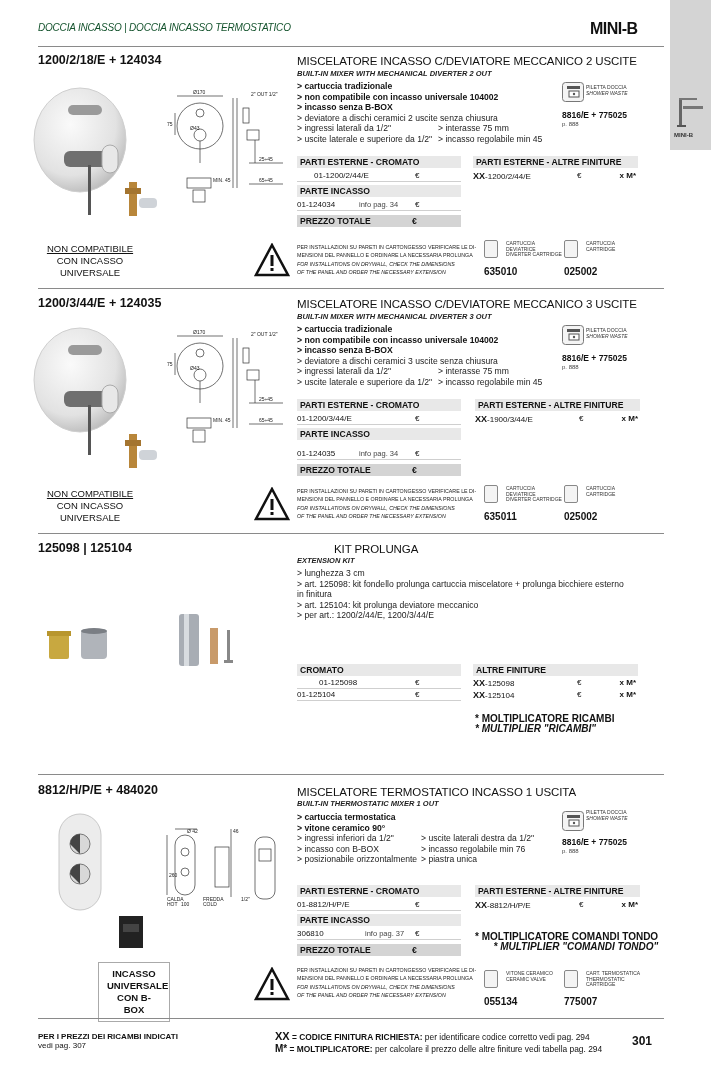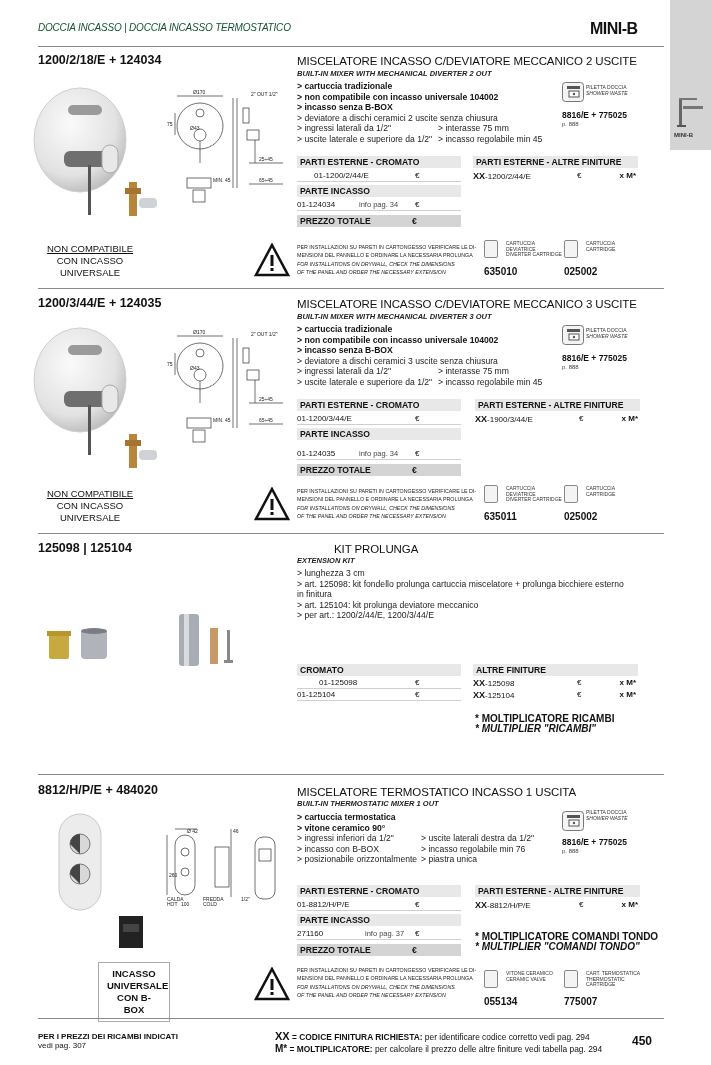--- a/index.html
+++ b/index.html
@@ -375,28 +375,28 @@
       <div style="font-style:italic;">SHOWER WASTE</div>
     </div>
   <div class="pil-code abs" style="left:0; top:26px; white-space:nowrap;">8816/E + 775025</div>
   <div class="pil-page abs" style="left:0; top:37px; white-space:nowrap;">p. 888</div>
 </div>
 
 <div class="abs" style="left:297px; top:885px; width:164px;">
   <div class="tbl-head">PARTI ESTERNE - CROMATO</div>
   <div class="tbl-row" style="position:relative; margin-top:2px;"><span>01-8812/H/P/E</span><span class="euro">€</span></div>
   <div class="tbl-head" style="margin-top:3px;">PARTE INCASSO</div>
-  <div class="tbl-row" style="position:relative; margin-top:2px;"><span>271160</span><span style="position:absolute; left:68px; font-size:7.5px; color:#444;">info pag. 37</span><span class="euro">€</span></div>
+  <div class="tbl-row" style="position:relative; margin-top:2px;"><span>306810</span><span style="position:absolute; left:68px; font-size:7.5px; color:#444;">info pag. 37</span><span class="euro">€</span></div>
   <div class="tbl-total" style="margin-top:4px; position:relative;"><span>PREZZO TOTALE</span><span class="euro" style="left:115px;">€</span></div>
 </div>
 <div class="abs" style="left:475px; top:885px; width:165px;">
   <div class="tbl-head">PARTI ESTERNE - ALTRE FINITURE</div>
   <div class="tbl-row" style="position:relative; margin-top:2px; border-bottom:none;"><span class="xx">XX</span><span>-8812/H/P/E</span><span class="euro" style="left:104px;">€</span><span class="xm">x M*</span></div>
 </div>
-<div class="abs mult" style="left:475px; top:932px;">
+<div class="abs mult" style="left:475px; top:932px;text-align:right;">
   <div>* MOLTIPLICATORE COMANDI TONDO</div>
   <div class="it">* MULTIPLIER "COMANDI TONDO"</div>
 </div>
 
 <svg class="abs" style="left:55px; top:812px;" width="50" height="100" viewBox="0 0 50 100">
   <rect x="4" y="2" width="42" height="96" rx="21" fill="#ececec" stroke="#c8c8c8"></rect>
   <circle cx="25" cy="32" r="10" fill="#d8d8d8" stroke="#777"></circle>
     <path d="M15 32 a10 10 0 0 1 10 -10 v20 z" fill="#444"></path>
   <circle cx="25" cy="62" r="10" fill="#d8d8d8" stroke="#777"></circle>
     <path d="M15 62 a10 10 0 0 1 10 -10 v20 z" fill="#444"></path>
@@ -467,13 +467,13 @@
 <div class="rule" style="top:1018px;"></div>
 
 <div class="abs footer-left" style="left:38px; top:1032px;">
   <div style="font-weight:bold;">PER I PREZZI DEI RICAMBI INDICATI</div>
   <div>vedi pag. 307</div>
 </div>
 <div class="abs footer-mid" style="left:275px; top:1031px;">
   <div><b style="font-size:11px;">XX</b><b> = CODICE FINITURA RICHIESTA:</b><span> per identificare codice corretto vedi pag. 294</span></div>
   <div><b style="font-size:10px;">M*</b><b> = MOLTIPLICATORE:</b><span> per calcolare il prezzo delle altre finiture vedi tabella pag. 294</span></div>
 </div>
-<div class="abs footer-num" style="left:632px; top:1034px;">450</div>
+<div class="abs footer-num" style="left:632px; top:1034px;">301</div>
 
 </body></html>

